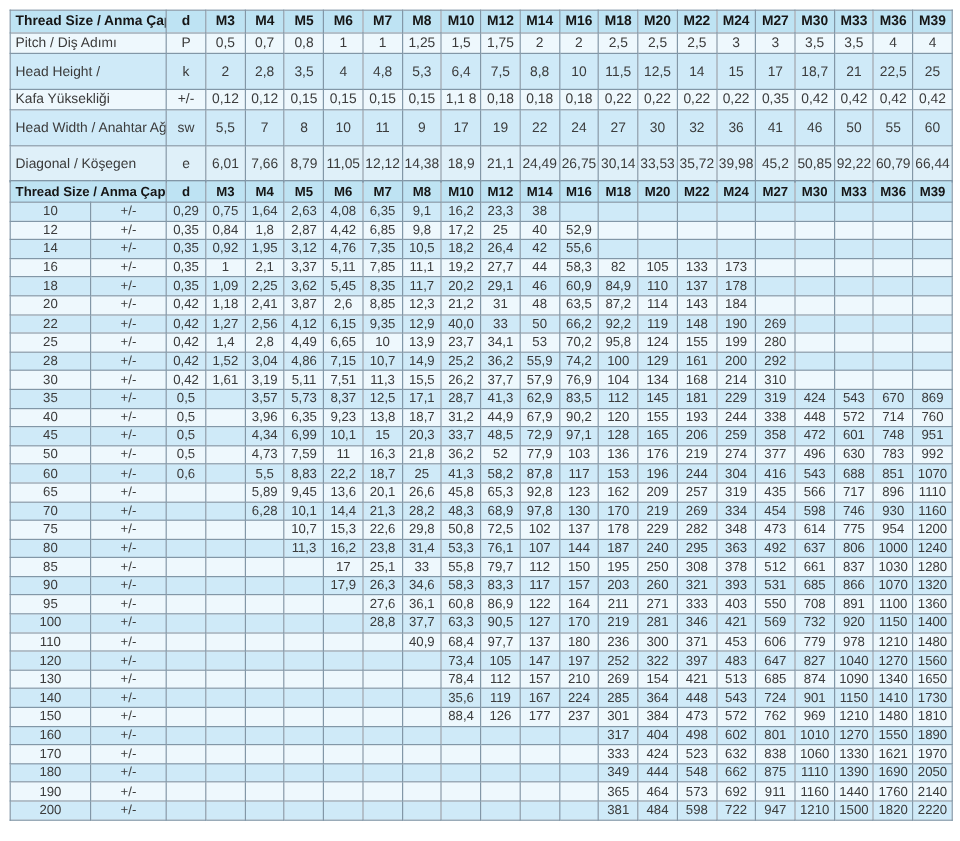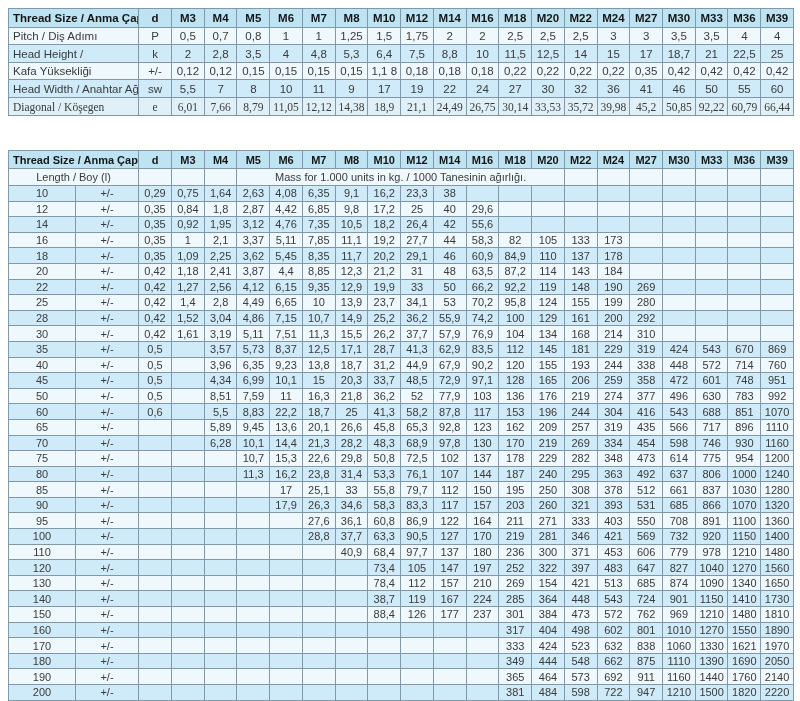--- a/index.html
+++ b/index.html
@@ -15,25 +15,25 @@
     border:1px solid #8297a7;
     padding:0;margin:0;
     text-align:center;vertical-align:middle;
     white-space:nowrap;overflow:hidden;
     font-size:11px;color:#3b3b3b;font-weight:normal;
   }
   #top-table td,#top-table th{font-size:11.5px;}
   th{font-weight:bold;color:#161616;background:#bee3f3;}
   tr.blue td{background:#cfeaf8;}
   tr.pale td{background:#eef8fd;}
-  tr.erow td{background:#dff0f9;font-family:Liberation Serif, serif;}
+  tr.erow td{background:#dff0f9;}
   .lbl{text-align:left;padding-left:4px;}
   #top-table tr{height:17px;}
   #top-table tr.hdr{height:19px;}
-  #top-table tr.t-k,#top-table tr.t-sw,#top-table tr.erow{height:18px;}
+  #top-table tr.t-k,#top-table tr.t-sw,#top-table tr.erow{height:30px;}
   #bottom-table tr{height:15.6px;}
   #bottom-table tr.hdr{height:18px;}
   #bottom-table tr.sub{height:17px;}
   #bottom-table td{font-size:11px;}
 </style>
 </head>
 <body>
 
 <table id="top-table">
   <colgroup>
@@ -247,34 +247,20 @@
         <th>M22</th>
         <th>M24</th>
         <th>M27</th>
         <th>M30</th>
         <th>M33</th>
         <th>M36</th>
         <th>M39</th>
       </tr>
     </thead>
   <tbody>
-      <tr class="pale sub">
-        <td colspan="2">Length / Boy (l)</td>
-        <td></td>
-        <td></td>
-        <td></td>
-        <td colspan="10">Mass for 1.000 units in kg. / 1000 Tanesinin ağırlığı.</td>
-        <td></td>
-        <td></td>
-        <td></td>
-        <td></td>
-        <td></td>
-        <td></td>
-        <td></td>
-      </tr>
       <tr class="blue">
         <td>10</td>
         <td>+/-</td>
         <td>0,29</td>
         <td>0,75</td>
         <td>1,64</td>
         <td>2,63</td>
         <td>4,08</td>
         <td>6,35</td>
         <td>9,1</td>
@@ -298,21 +284,21 @@
         <td>0,35</td>
         <td>0,84</td>
         <td>1,8</td>
         <td>2,87</td>
         <td>4,42</td>
         <td>6,85</td>
         <td>9,8</td>
         <td>17,2</td>
         <td>25</td>
         <td>40</td>
-        <td>29,6</td>
+        <td>52,9</td>
         <td></td>
         <td></td>
         <td></td>
         <td></td>
         <td></td>
         <td></td>
         <td></td>
         <td></td>
         <td></td>
       </tr>
@@ -388,21 +374,21 @@
         <td></td>
         <td></td>
       </tr>
       <tr class="pale">
         <td>20</td>
         <td>+/-</td>
         <td>0,42</td>
         <td>1,18</td>
         <td>2,41</td>
         <td>3,87</td>
-        <td>4,4</td>
+        <td>2,6</td>
         <td>8,85</td>
         <td>12,3</td>
         <td>21,2</td>
         <td>31</td>
         <td>48</td>
         <td>63,5</td>
         <td>87,2</td>
         <td>114</td>
         <td>143</td>
         <td>184</td>
@@ -415,21 +401,21 @@
       <tr class="blue">
         <td>22</td>
         <td>+/-</td>
         <td>0,42</td>
         <td>1,27</td>
         <td>2,56</td>
         <td>4,12</td>
         <td>6,15</td>
         <td>9,35</td>
         <td>12,9</td>
-        <td>19,9</td>
+        <td>40,0</td>
         <td>33</td>
         <td>50</td>
         <td>66,2</td>
         <td>92,2</td>
         <td>119</td>
         <td>148</td>
         <td>190</td>
         <td>269</td>
         <td></td>
         <td></td>
@@ -578,21 +564,21 @@
         <td>472</td>
         <td>601</td>
         <td>748</td>
         <td>951</td>
       </tr>
       <tr class="pale">
         <td>50</td>
         <td>+/-</td>
         <td>0,5</td>
         <td></td>
-        <td>8,51</td>
+        <td>4,73</td>
         <td>7,59</td>
         <td>11</td>
         <td>16,3</td>
         <td>21,8</td>
         <td>36,2</td>
         <td>52</td>
         <td>77,9</td>
         <td>103</td>
         <td>136</td>
         <td>176</td>
@@ -895,21 +881,21 @@
       <tr class="blue">
         <td>140</td>
         <td>+/-</td>
         <td></td>
         <td></td>
         <td></td>
         <td></td>
         <td></td>
         <td></td>
         <td></td>
-        <td>38,7</td>
+        <td>35,6</td>
         <td>119</td>
         <td>167</td>
         <td>224</td>
         <td>285</td>
         <td>364</td>
         <td>448</td>
         <td>543</td>
         <td>724</td>
         <td>901</td>
         <td>1150</td>

